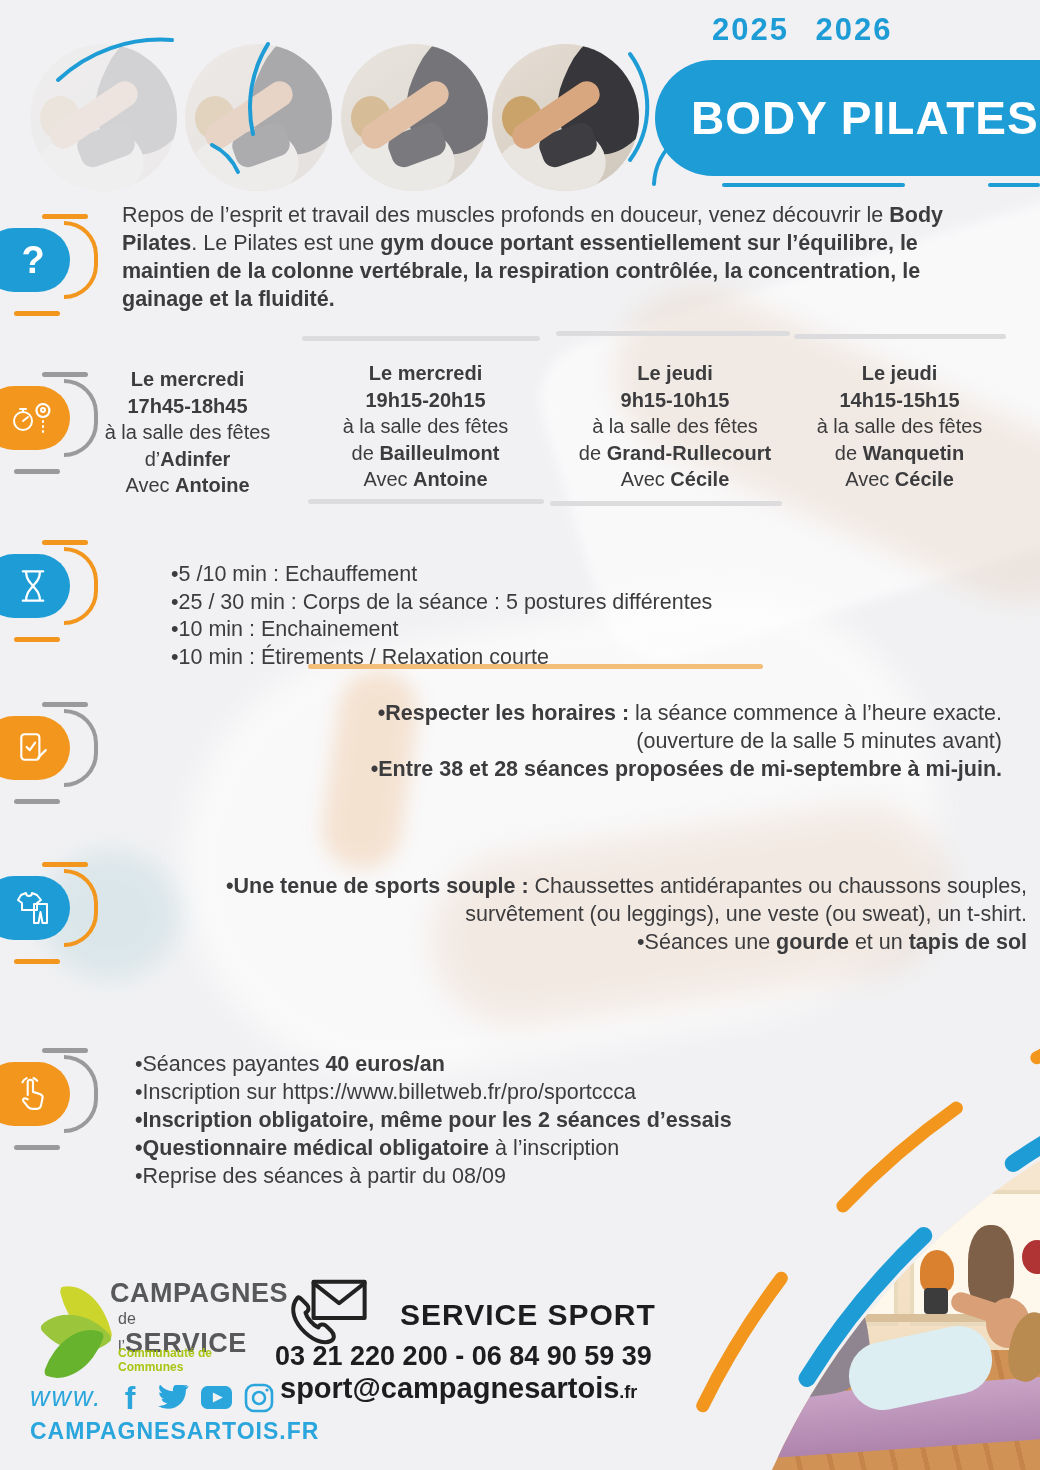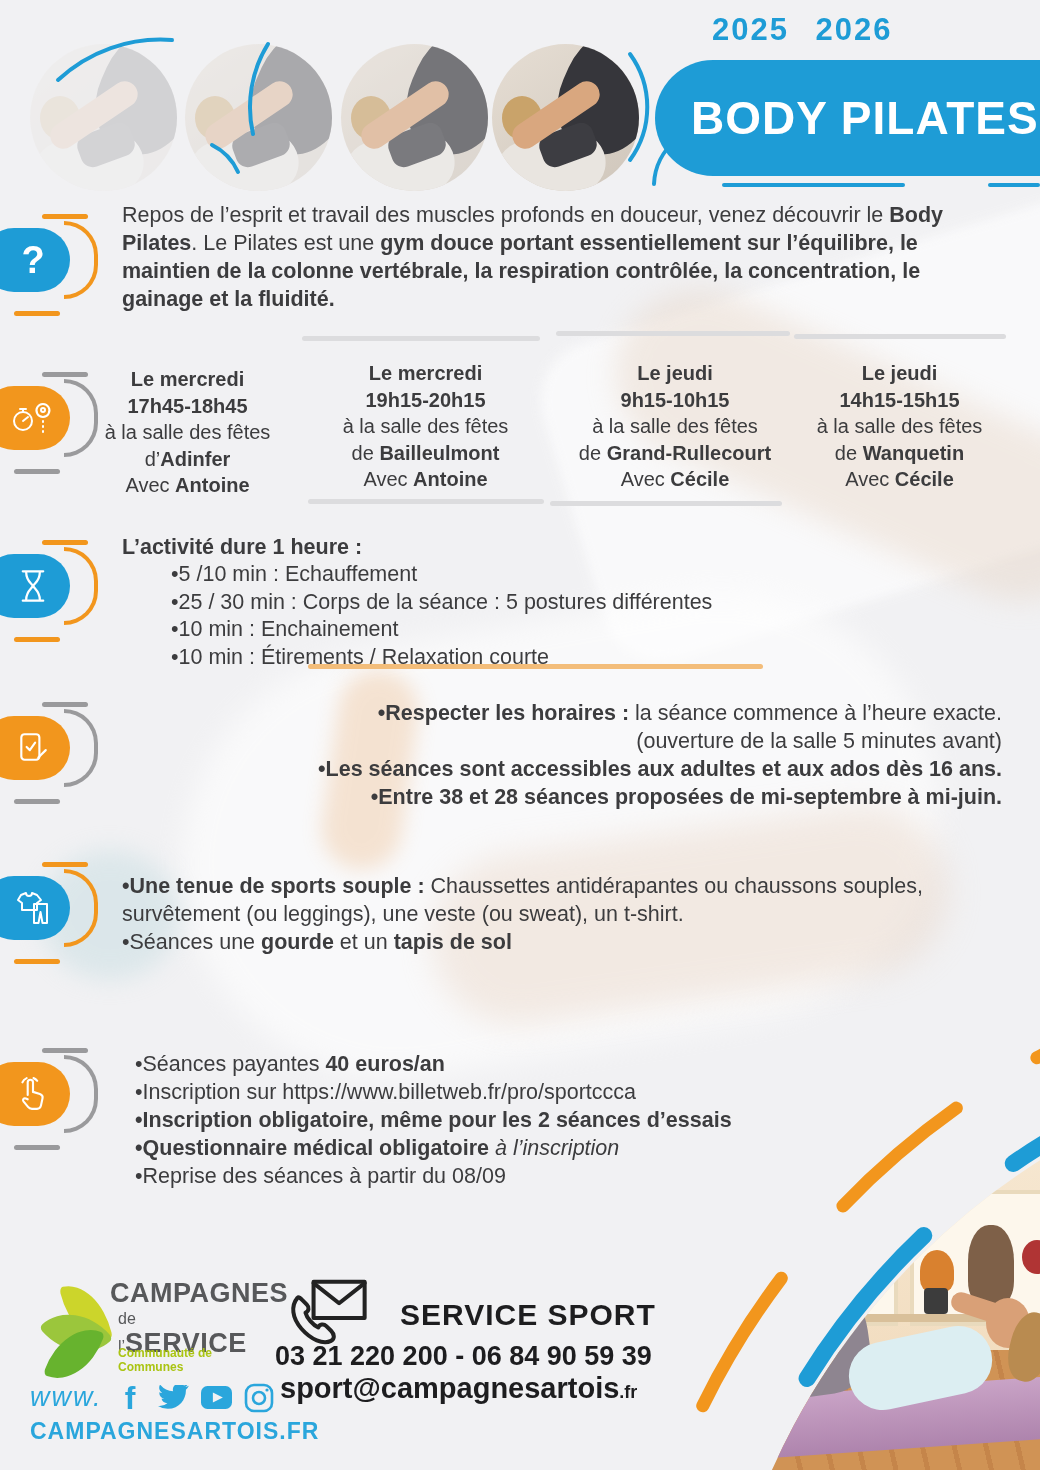--- a/index.html
+++ b/index.html
@@ -52,21 +52,21 @@
   .pill-orange{background:#f2961d;}
   .acc-orange .dash-top,.acc-orange .dash-bot{background:#f2961d;}
   .acc-orange .arc{border-color:#f2961d;}
   .acc-gray .dash-top,.acc-gray .dash-bot{background:#9a9a9c;}
   .acc-gray .arc{border-color:#9a9a9c;}
   .qmark{color:#fff;font-size:38px;font-weight:800;line-height:1;}
 
   
   .txt{position:absolute;font-size:21.5px;line-height:28px;}
   .b{font-weight:700;}
-  .it{font-style:italic;}
+  .it{}
   .intro{left:122px;top:201px;width:880px;}
   
   .sched-col{position:absolute;top:360px;text-align:center;font-size:20px;line-height:26.5px;}
   .sc1{left:80px;width:215px;padding-top:6px;}
   .sc2{left:318px;width:215px;}
   .sc3{left:565px;width:220px;}
   .sc4{left:792px;width:215px;}
   .sep{position:absolute;height:5px;background:#dcdcde;border-radius:3px;}
   .sep-t2{left:302px;top:336px;width:238px;}
   .sep-t3{left:556px;top:331px;width:234px;}
@@ -75,21 +75,21 @@
   .sep-b3{left:550px;top:501px;width:232px;}
   
   .dur-title{left:122px;top:533px;font-weight:700;}
   .dur-list{left:171px;top:561px;width:720px;}
   .dur-list div{line-height:27.5px;}
   .orange-div{position:absolute;left:308px;top:664px;width:455px;height:5px;background:#f3bd7a;border-radius:3px;}
   
   .rules{left:122px;top:699px;width:880px;text-align:right;}
   .rules div{line-height:28px;}
   
-  .outfit{left:122px;top:872px;width:905px;}
+  .outfit{left:122px;top:872px;width:905px;text-align:right;}
   .outfit div{line-height:28px;}
   
   .pricing{left:135px;top:1050px;width:760px;}
   .pricing div{line-height:28px;}
 
   
   .logo{position:absolute;left:14px;top:1274px;width:240px;height:110px;}
   .leaf{position:absolute;}
   .leaf1{left:52px;top:8px;width:40px;height:62px;background:#ccd52b;border-radius:10% 95% 10% 95%;transform:rotate(-14deg);}
   .leaf2{left:38px;top:30px;width:48px;height:58px;background:#9bc63c;border-radius:10% 95% 10% 95%;transform:rotate(-42deg);}
@@ -265,21 +265,20 @@
       <svg width="28" height="34" viewBox="0 0 24 30" fill="none" stroke="#fff" stroke-width="2" stroke-linecap="round">
         <line x1="3" y1="2" x2="21" y2="2"></line>
         <line x1="3" y1="28" x2="21" y2="28"></line>
         <path d="M6,3 C6,10 10,12 12,15 C14,12 18,10 18,3"></path>
         <path d="M6,27 C6,20 10,18 12,15 C14,18 18,20 18,27"></path>
       </svg>
     </div>
     <div class="dash-bot"></div>
   </div>
 
-  <div class="txt dur-title">L’activité dure 1 heure :</div>
   <div class="txt dur-list">
     <div>•5 /10 min : Echauffement</div>
     <div>•25 / 30 min : Corps de la séance : 5 postures différentes</div>
     <div>•10 min : Enchainement</div>
     <div>•10 min : Étirements / Relaxation courte</div>
   </div>
   <div class="orange-div"></div>
 
   <div class="sec-icon acc-gray" style="top:702px">
     <div class="dash-top"></div>
@@ -290,21 +289,20 @@
         <polyline points="10,15 13,18 18,11"></polyline>
         <line x1="21" y1="25" x2="28" y2="18"></line>
       </svg>
     </div>
     <div class="dash-bot"></div>
   </div>
 
   <div class="txt rules">
     <div><span class="b">•Respecter les horaires : </span><span>la séance commence à l’heure exacte.</span></div>
     <div>(ouverture de la salle 5 minutes avant)</div>
-    <div class="b">•Les séances sont accessibles aux adultes et aux ados dès 16 ans.</div>
     <div class="b">•Entre 38 et 28 séances proposées de mi-septembre à mi-juin.</div>
   </div>
 
   <div class="sec-icon acc-orange" style="top:862px">
     <div class="dash-top"></div>
     <div class="arc"></div>
     <div class="pill pill-blue">
       <svg width="42" height="36" viewBox="0 0 42 36" fill="none" stroke="#fff" stroke-width="2" stroke-linecap="round" stroke-linejoin="round">
         <path d="M9,5 L14,3 C14,7 20,7 20,3 L25,5 L29,10 L25,13 L25,20 L10,20 L10,13 L6,10 Z"></path>
         <path d="M22,14 h13 v19 h-4.5 l-2,-11 l-2,11 h-4.5 Z"></path>

